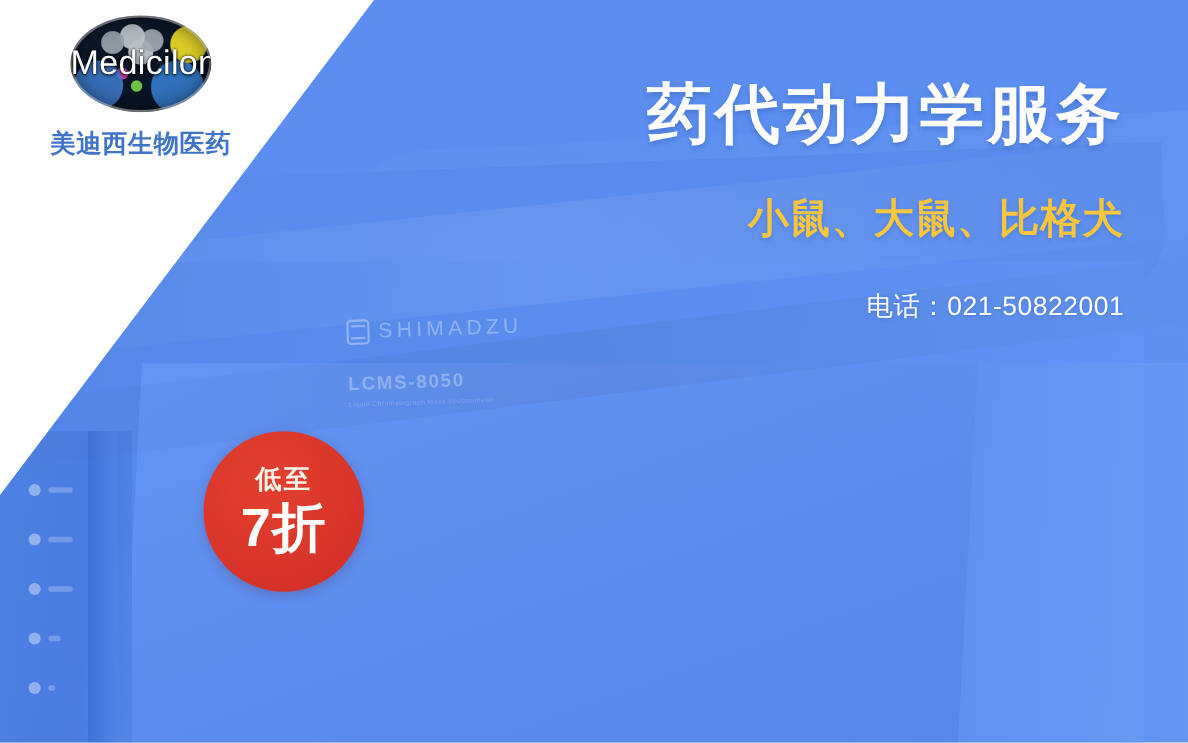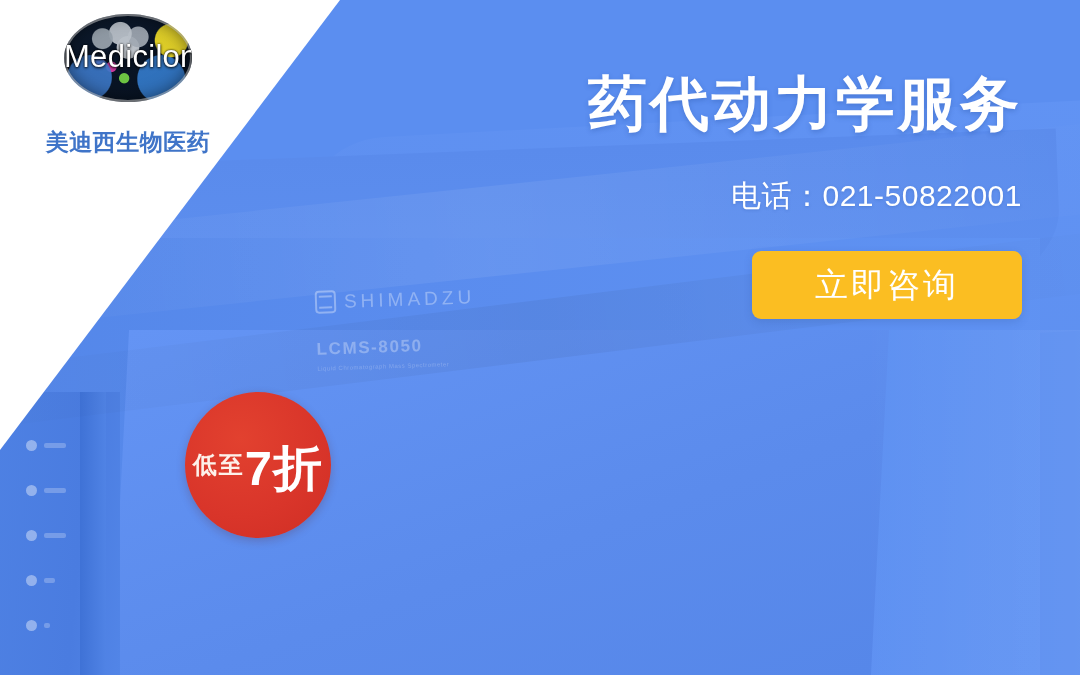--- a/index.html
+++ b/index.html
@@ -246,21 +246,21 @@
     transform: translateY(-52%);
     text-align: center;
     font-size: 31px;
     font-weight: 400;
     color: #ffffff;
     letter-spacing: .3px;
     text-shadow: 0 1px 3px rgba(0,0,0,.9), 0 0 2px rgba(0,0,0,.8);
     z-index: 2;
   }
   .logo-cn {
-    margin-top: 25px;
+    margin-top: 13px;
     font-size: 23px;
     font-weight: 700;
     color: #3f74c8;
     letter-spacing: .5px;
     white-space: nowrap;
   }
 
   
   .copy-col {
     position: absolute;
@@ -283,21 +283,21 @@
     margin-top: 36px;
     font-size: 37px;
     font-weight: 700;
     color: #f6c63f;
     letter-spacing: 1px;
     text-shadow: 0 2px 4px rgba(40,80,160,.28);
   }
 
   .phone {
     margin-top: 38px;
-    font-size: 30px;
+    font-size: 24px;
     font-weight: 400;
     color: #ffffff;
     letter-spacing: .5px;
     text-shadow: 0 1px 3px rgba(30,70,150,.25);
   }
 
   .cta-row {
     margin-top: 34px;
     display: flex;
     justify-content: flex-end;
@@ -326,21 +326,21 @@
   .seal {
     position: absolute;
     left: 185px;
     top: 392px;
     width: 146px;
     height: 146px;
     border-radius: 50%;
     background: radial-gradient(circle at 38% 32%, #e2412f 0%, #d9352a 58%, #cf2e24 100%);
     box-shadow: 0 3px 10px rgba(90,20,15,.22);
     display: flex;
-    flex-direction: row;
+    flex-direction: column;
     align-items: center;
     justify-content: center;
   }
   .seal-top {
     font-size: 24px;
     font-weight: 700;
     color: #fdf1ea;
     letter-spacing: 2px;
     line-height: 1;
   }
@@ -415,23 +415,19 @@
   <div class="seal">
     <div class="seal-top">低至</div>
     <div class="seal-main">7折</div>
   </div>
 
   <div class="copy-col">
     <div class="headline">
       <div class="l1">药代动力学服务</div>
     </div>
 
+    <div class="subline">小鼠、大鼠、比格犬</div>
 
     <div class="phone">电话：021-50822001</div>
 
-    <div class="cta-row">
-      <button class="cta-button">
-        <span class="cta-label">立即咨询</span>
-      </button>
-    </div>
   </div>
 
 </div>
 
 </body></html>

